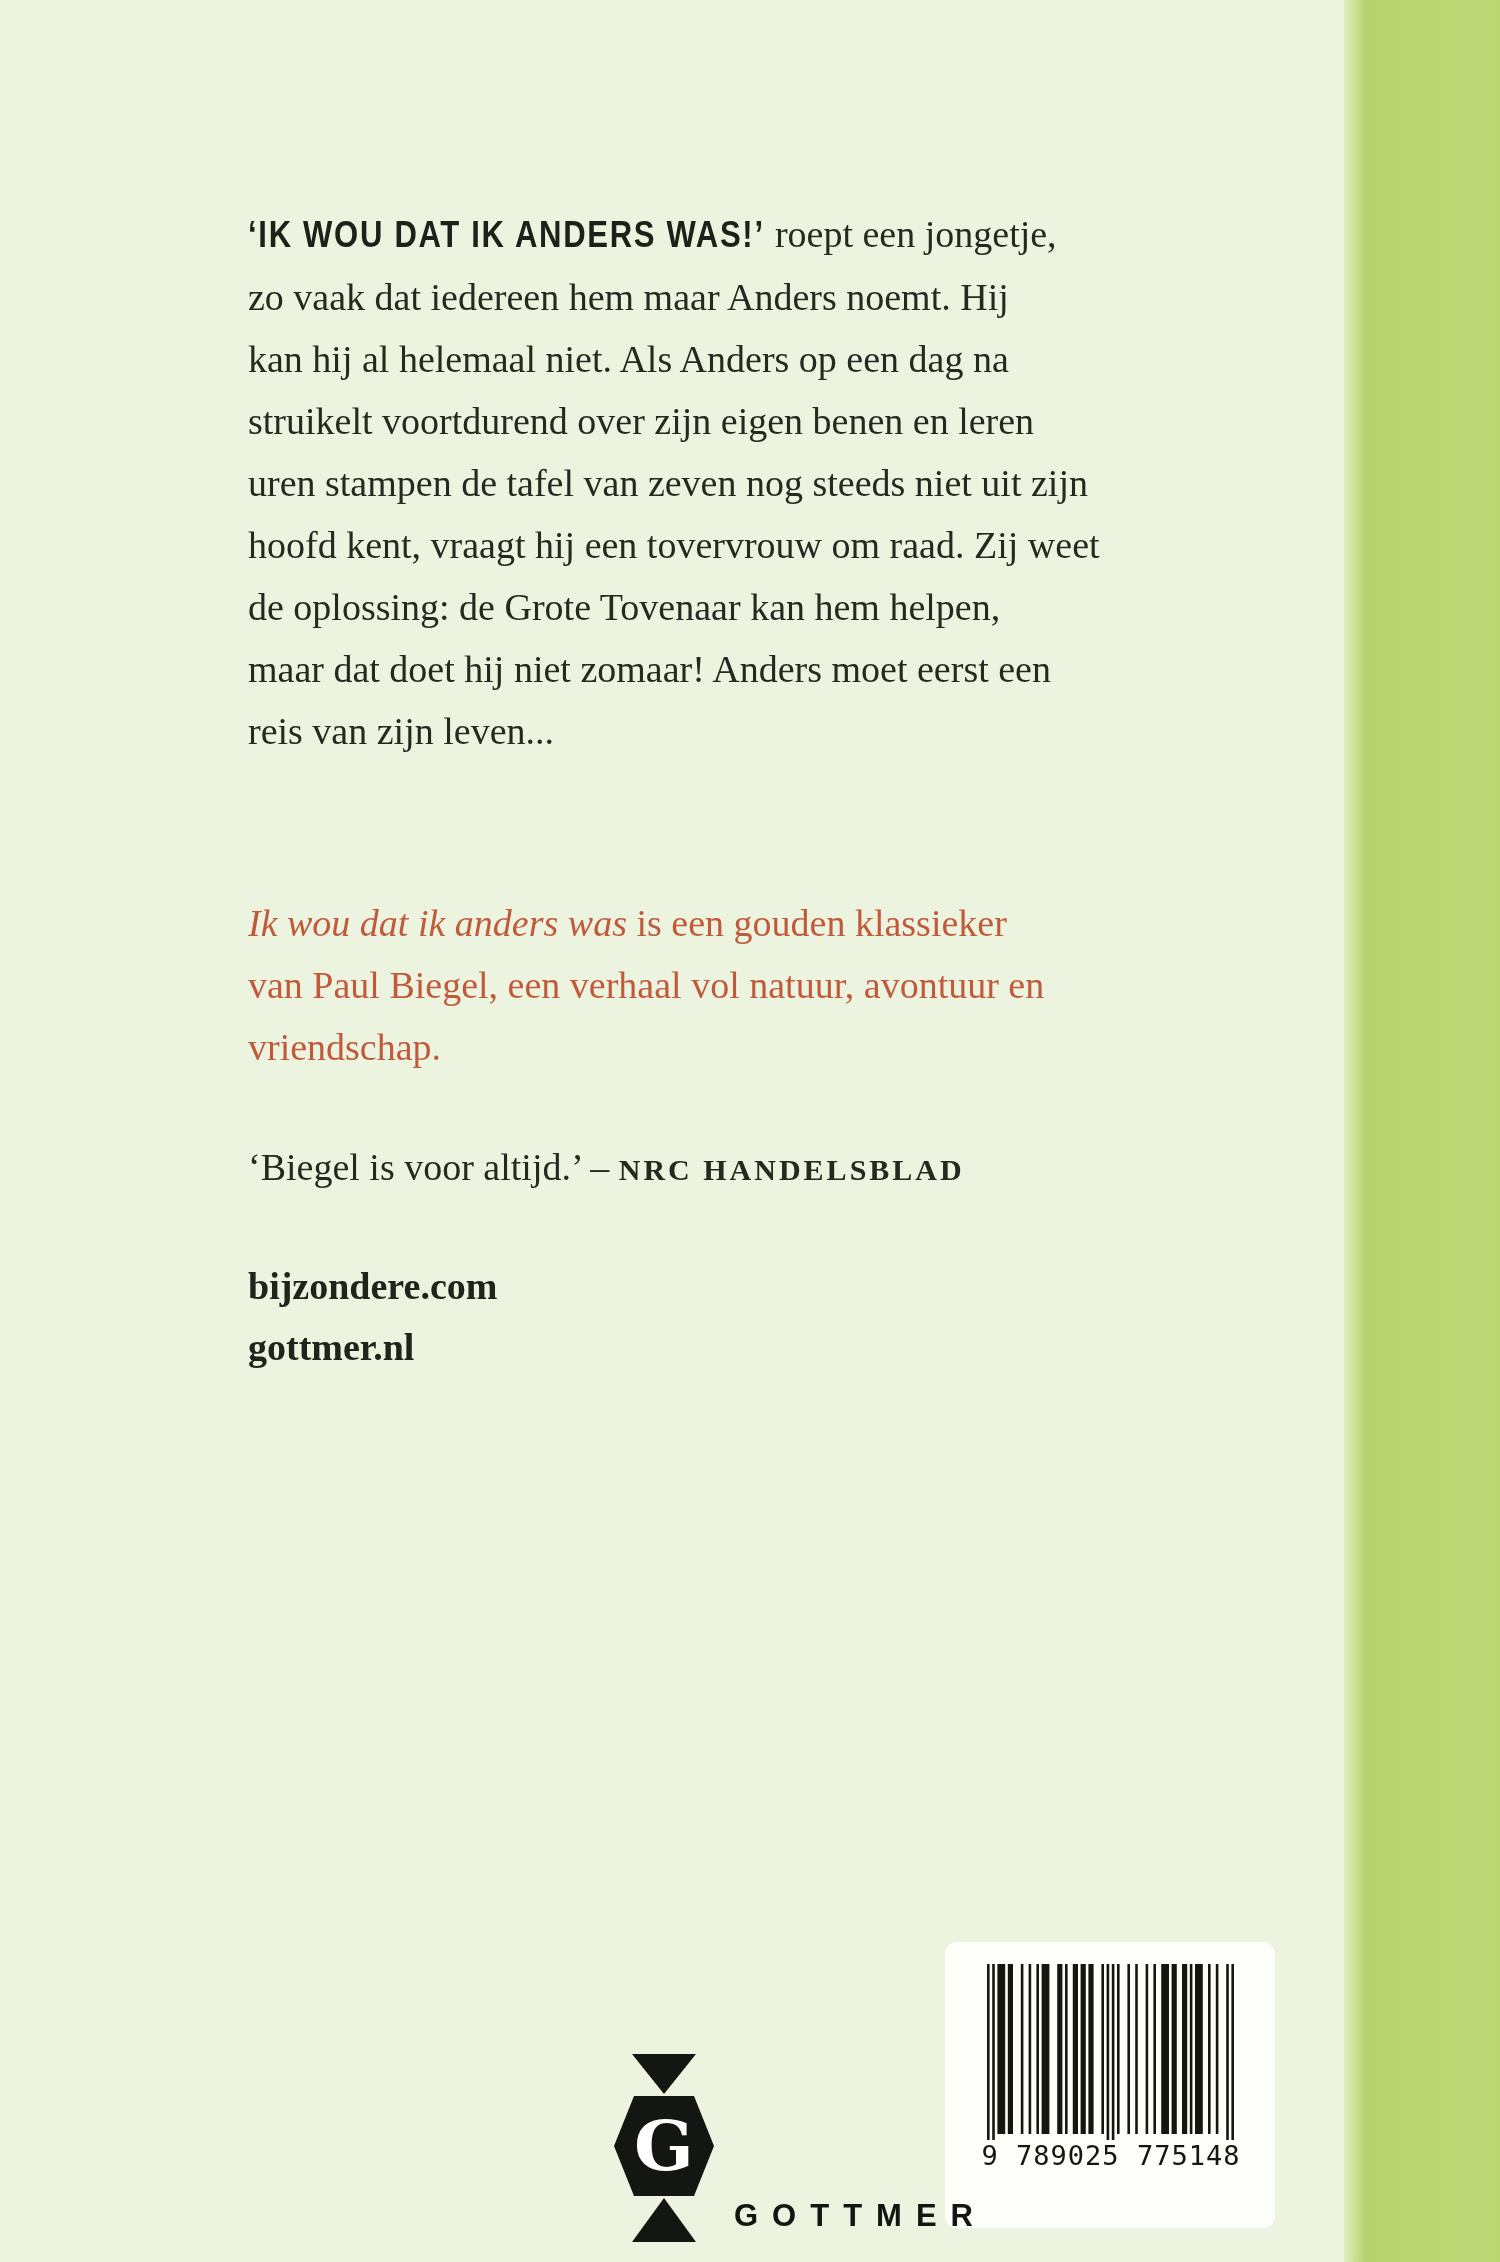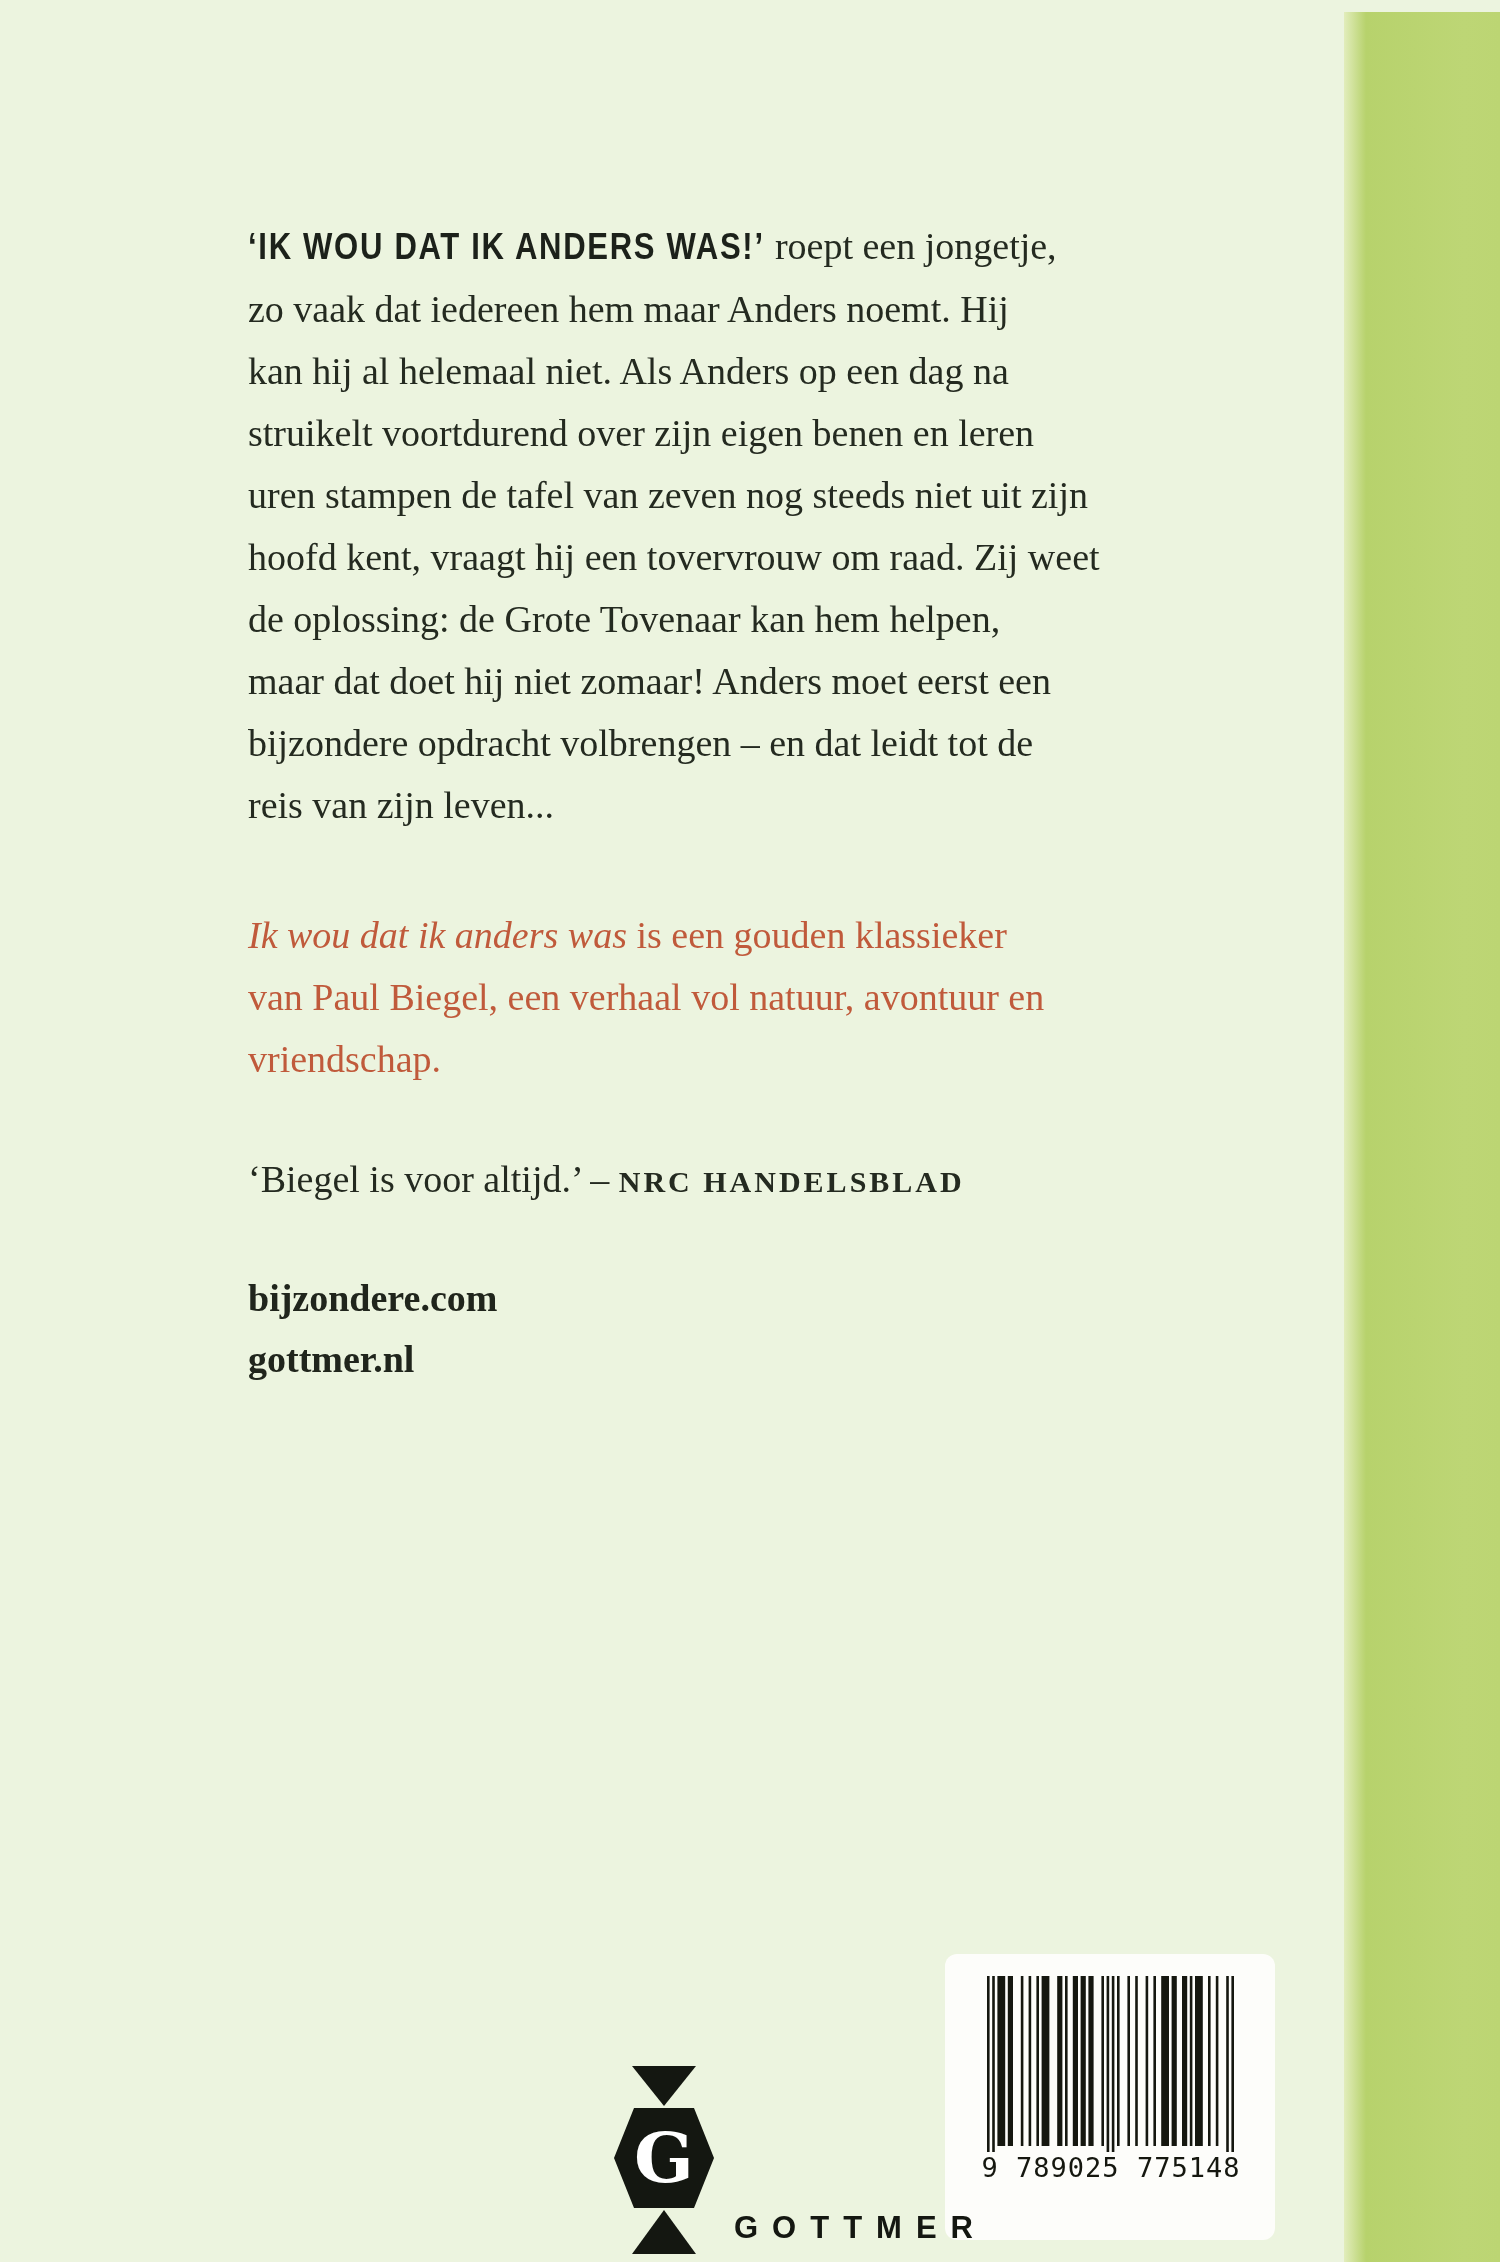--- a/index.html
+++ b/index.html
@@ -3,21 +3,21 @@
 <meta charset="utf-8">
 <style>
   html, body { margin: 0; padding: 0; }
   body {
     width: 1500px; height: 2262px;
     position: relative;
     overflow: hidden;
     background: #ecf4df;
     font-family: "Liberation Serif", serif;
   }
-  .page { position: absolute; inset: 0; margin-top: 12px; }
+  .page { position: absolute; inset: 0; }
 
   .stripe {
     position: absolute; top: 0; right: 0; bottom: 0; width: 156px;
     background: linear-gradient(90deg, #e2edbc 0px, #b7d26c 22px, #bdd675 120px, #bcd573 156px);
   }
 
   .blurb {
     position: absolute; left: 248px; top: 203px;
     color: #242a20;
     font-size: 38px; line-height: 62px;
@@ -101,21 +101,20 @@
     <div class="blurb-line">
       <span class="headline" style="margin-right: -88.2687px;">‘IK WOU DAT IK ANDERS WAS!’</span><span>roept een jongetje,</span>
     </div>
     <div class="blurb-line">zo vaak dat iedereen hem maar Anders noemt. Hij</div>
     <div class="blurb-line">kan hij al helemaal niet. Als Anders op een dag na</div>
     <div class="blurb-line">struikelt voortdurend over zijn eigen benen en leren</div>
     <div class="blurb-line">uren stampen de tafel van zeven nog steeds niet uit zijn</div>
     <div class="blurb-line">hoofd kent, vraagt hij een tovervrouw om raad. Zij weet</div>
     <div class="blurb-line">de oplossing: de Grote Tovenaar kan hem helpen,</div>
     <div class="blurb-line">maar dat doet hij niet zomaar! Anders moet eerst een</div>
-    <div class="blurb-line">bijzondere opdracht volbrengen – en dat leidt tot de</div>
     <div class="blurb-line">reis van zijn leven...</div>
   </div>
 
   <div class="highlight">
     <div class="blurb-line">
       <span class="title-italic">Ik wou dat ik anders was</span><span> is een gouden klassieker</span>
     </div>
     <div class="blurb-line">van Paul Biegel, een verhaal vol natuur, avontuur en</div>
     <div class="blurb-line">vriendschap.</div>
   </div>

